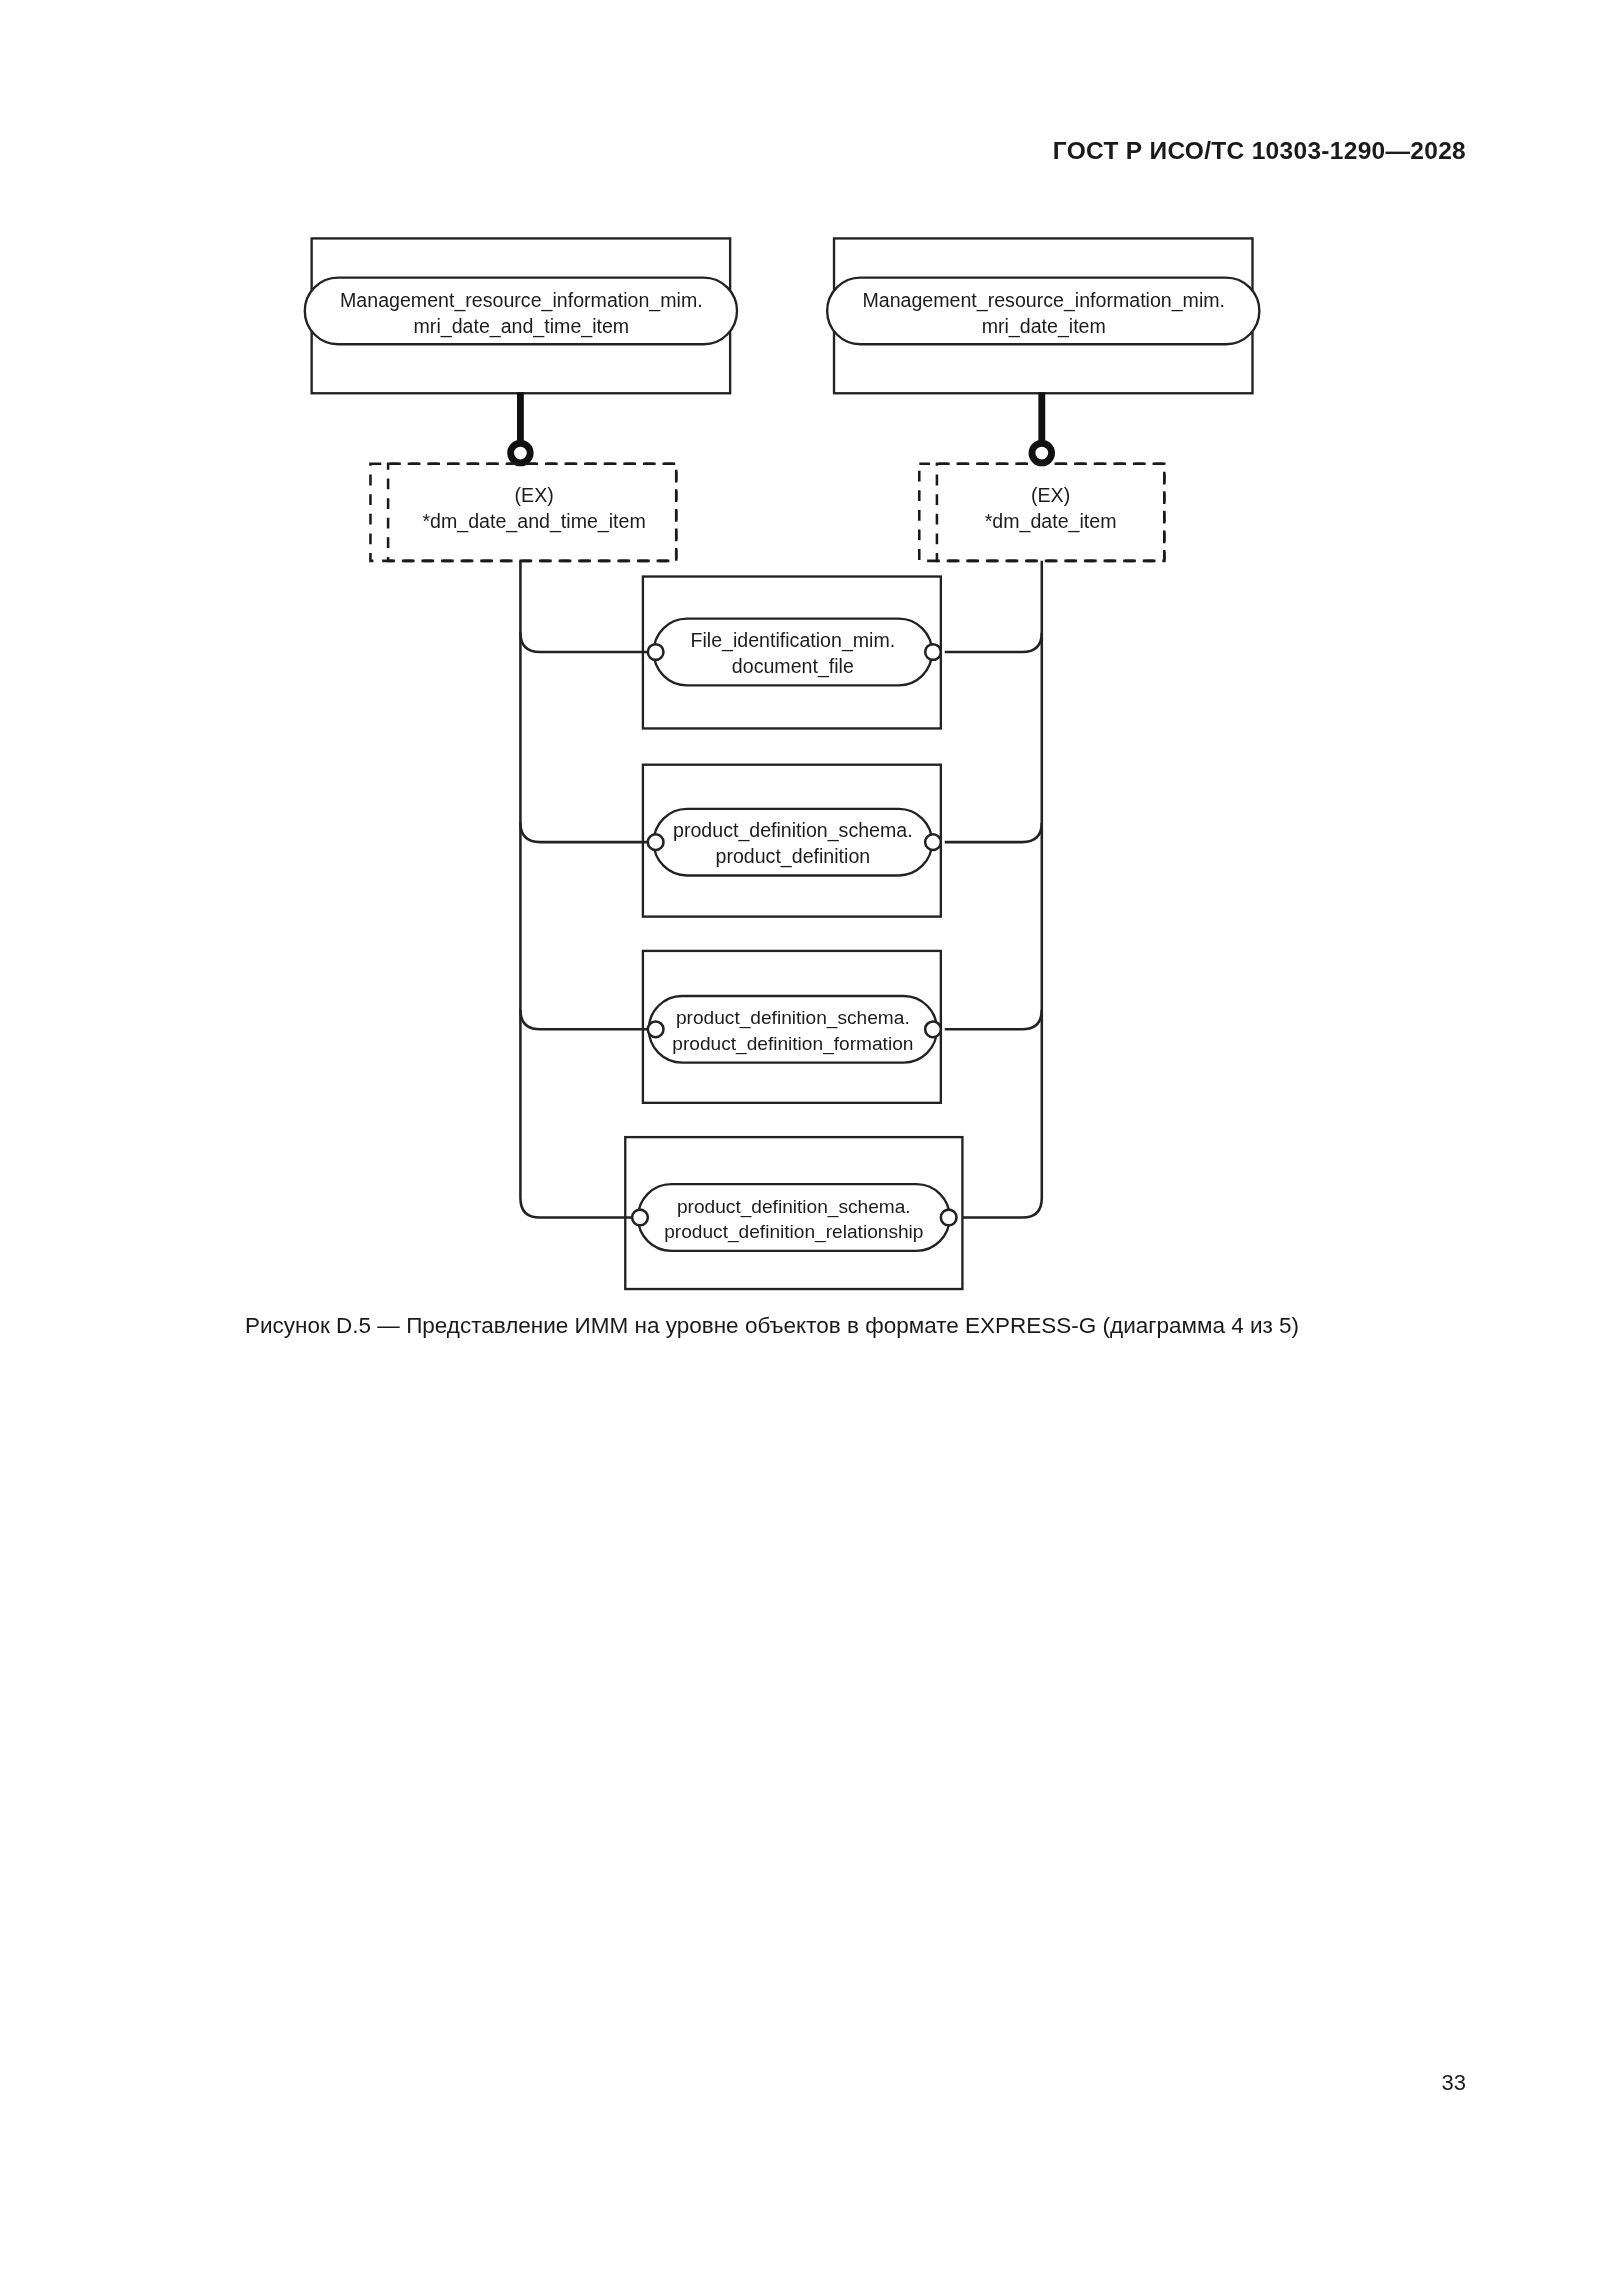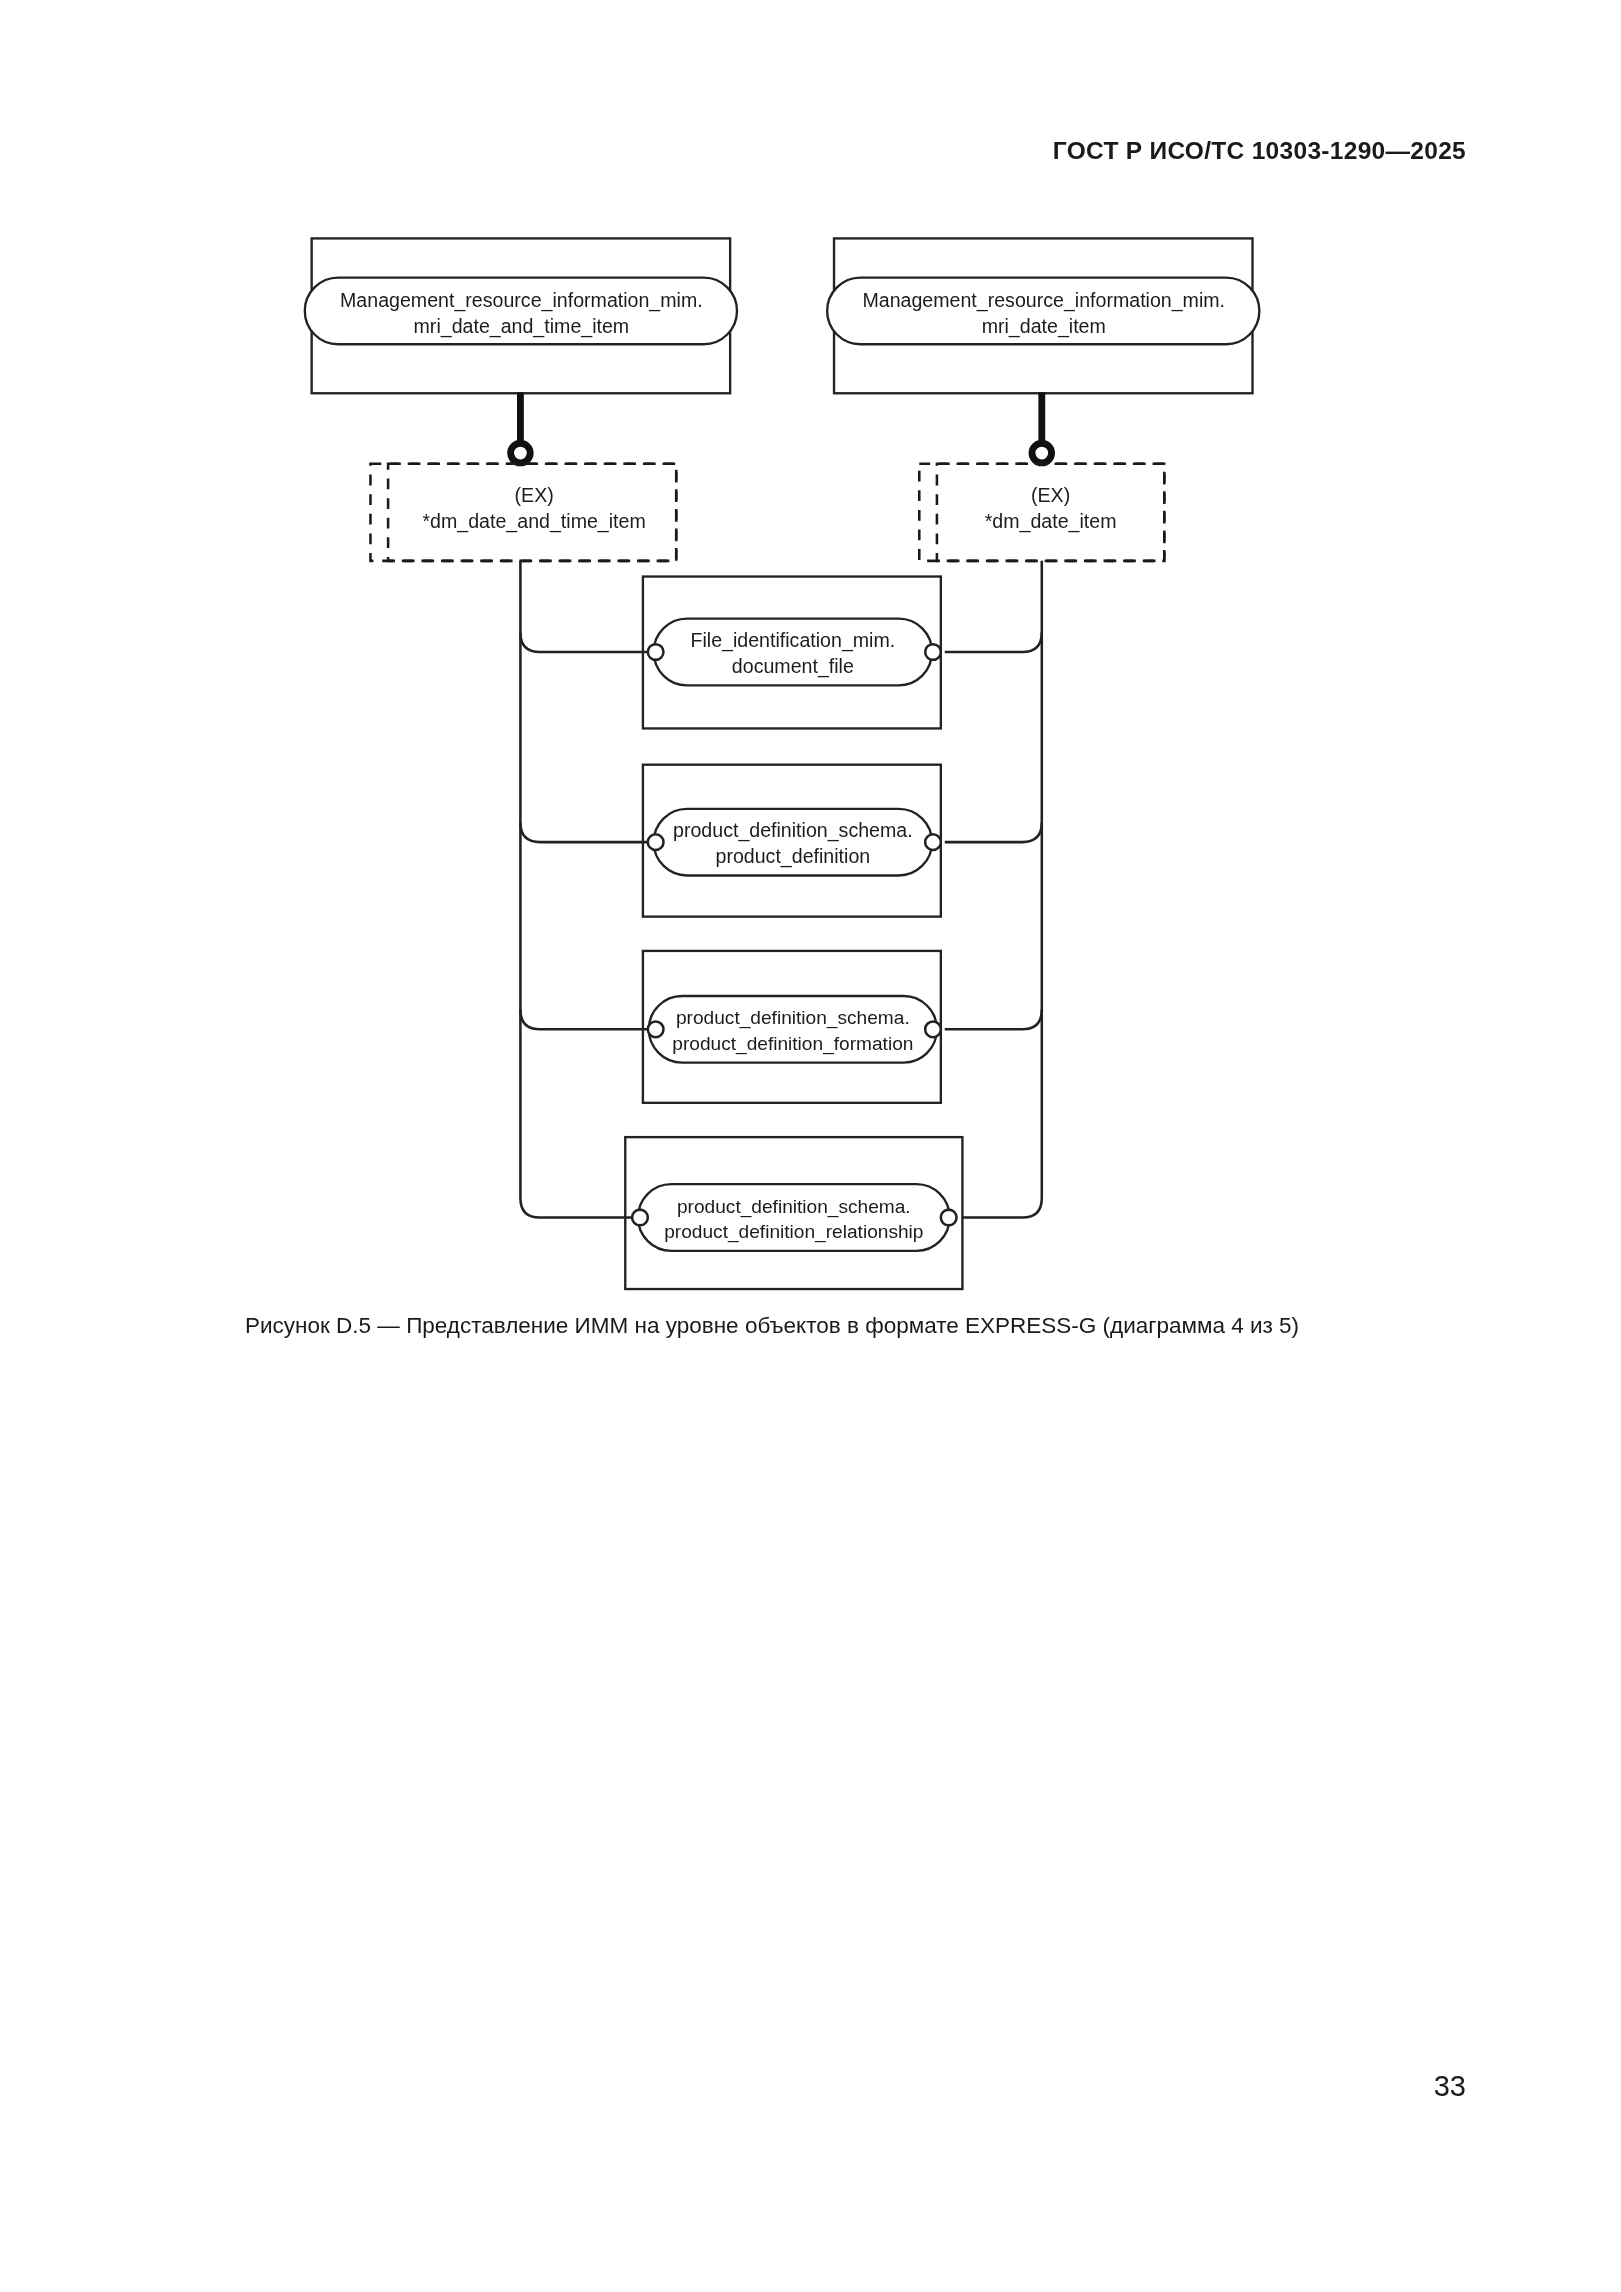--- a/index.html
+++ b/index.html
@@ -112,28 +112,28 @@
     color: #1a1a1a;
     white-space: nowrap;
     margin-left: 44px;
   }
 
   
   #page-number {
     position: absolute;
     right: 155px;
     top: 2070px;
-    font-size: 29px;
+    font-size: 22px;
     color: #1a1a1a;
   }
 </style>
 </head>
 <body>
 
-<div id="page-header">ГОСТ Р ИСО/ТС 10303-1290—2025</div>
+<div id="page-header">ГОСТ Р ИСО/ТС 10303-1290—2028</div>
 
 <div id="figure">
   <svg width="1621" height="1304" viewBox="0 0 1654 1330">
 
     <rect class="outer-rect" x="318" y="243" width="427" height="158"></rect>
     <rect class="round-ent" x="311" y="283" width="441" height="68" rx="34" ry="34"></rect>
     <text class="ent-text" x="532" y="313">Management_resource_information_mim.</text>
     <text class="ent-text" x="532" y="339">mri_date_and_time_item</text>
 
     <rect class="outer-rect" x="851" y="243" width="427" height="158"></rect>

